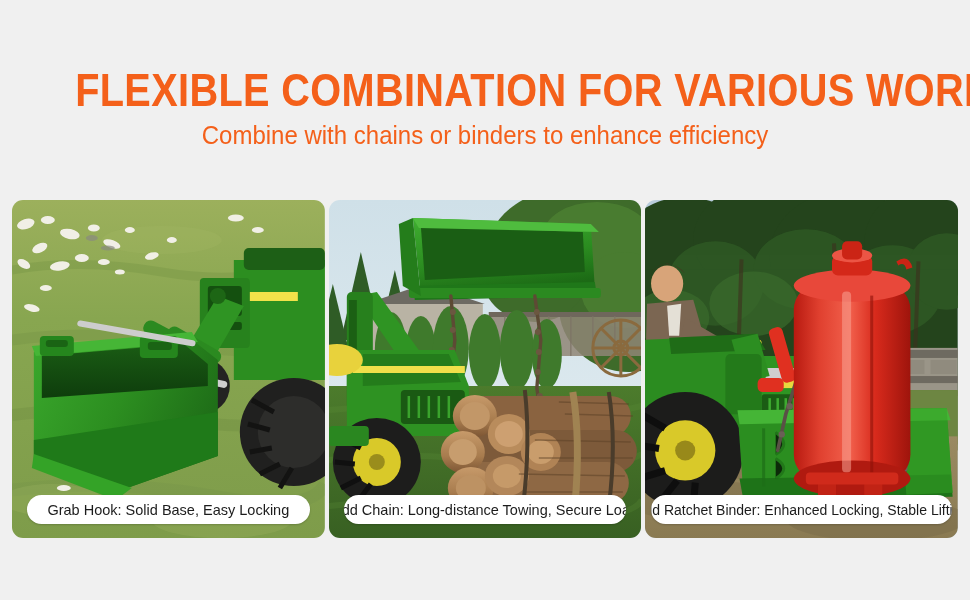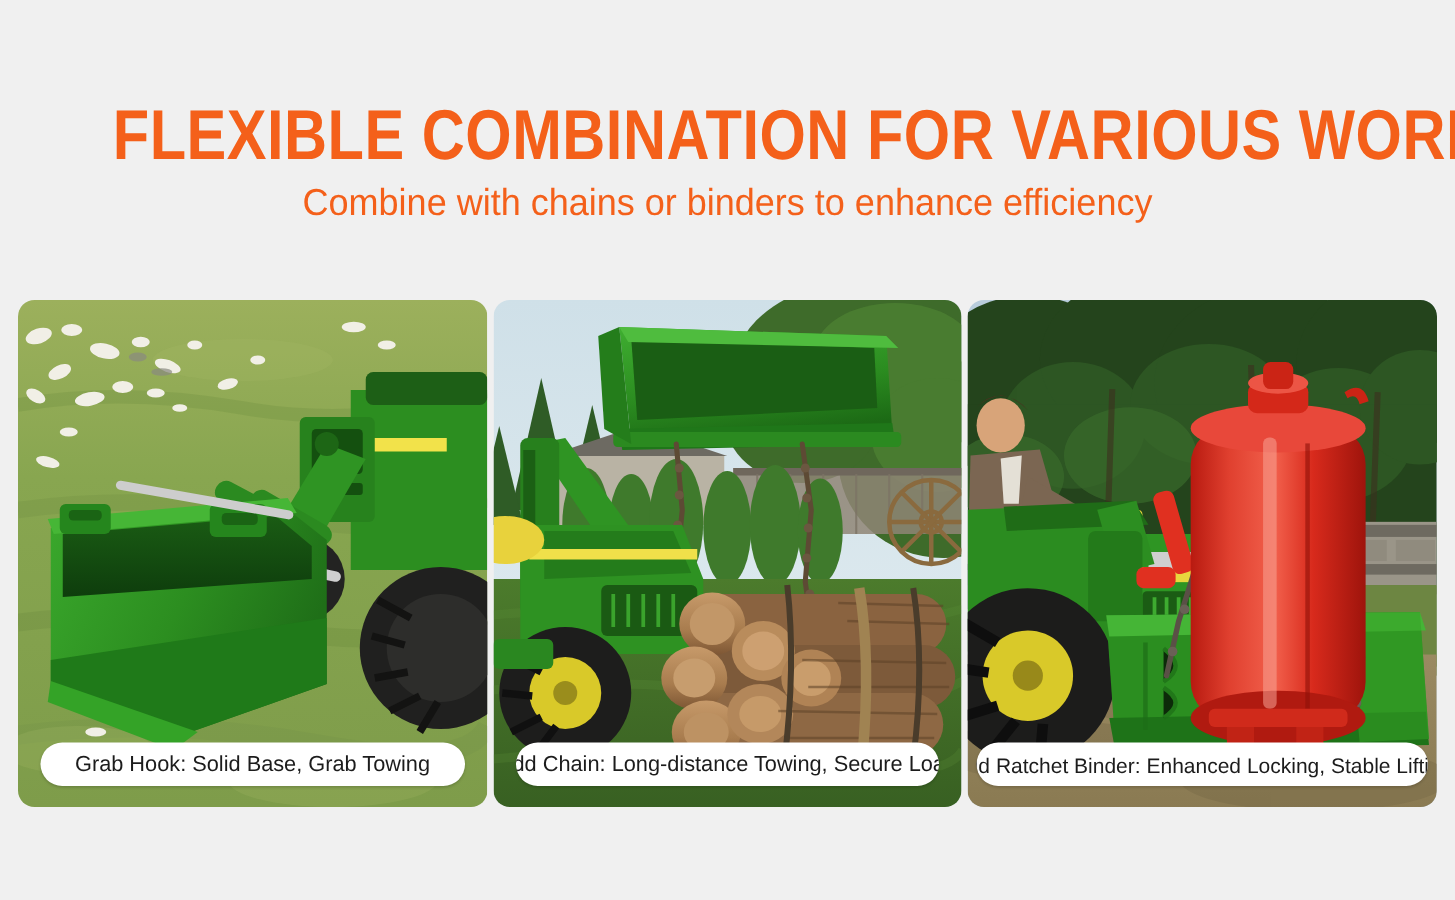--- a/index.html
+++ b/index.html
@@ -227,21 +227,21 @@
 
             <rect x="28" y="136" width="34" height="20" rx="4" fill="#25861d"></rect>
             <rect x="34" y="140" width="22" height="7" rx="3" fill="#1a6414"></rect>
             <rect x="128" y="136" width="38" height="22" rx="4" fill="#25861d"></rect>
             <rect x="136" y="142" width="24" height="8" rx="3" fill="#1a6414"></rect>
 
             <rect x="66" y="120" width="120" height="6" rx="3" transform="rotate(10 66 120)" fill="#cdcdcd"></rect>
           </g>
         </svg>
       </div>
-      <div class="caption">Grab Hook: Solid Base, Grab Towing</div>
+      <div class="caption">Grab Hook: Solid Base, Easy Locking</div>
     </div>
 
     <div class="panel panel2">
       <div class="photo">
         <svg viewBox="0 0 313 338" preserveAspectRatio="xMidYMid slice" aria-hidden="true">
           <defs>
             <linearGradient id="p2sky" x1="0" y1="0" x2="0" y2="1">
               <stop offset="0%" stop-color="#cfe0e8"></stop>
               <stop offset="100%" stop-color="#e4eef2"></stop>
             </linearGradient>

